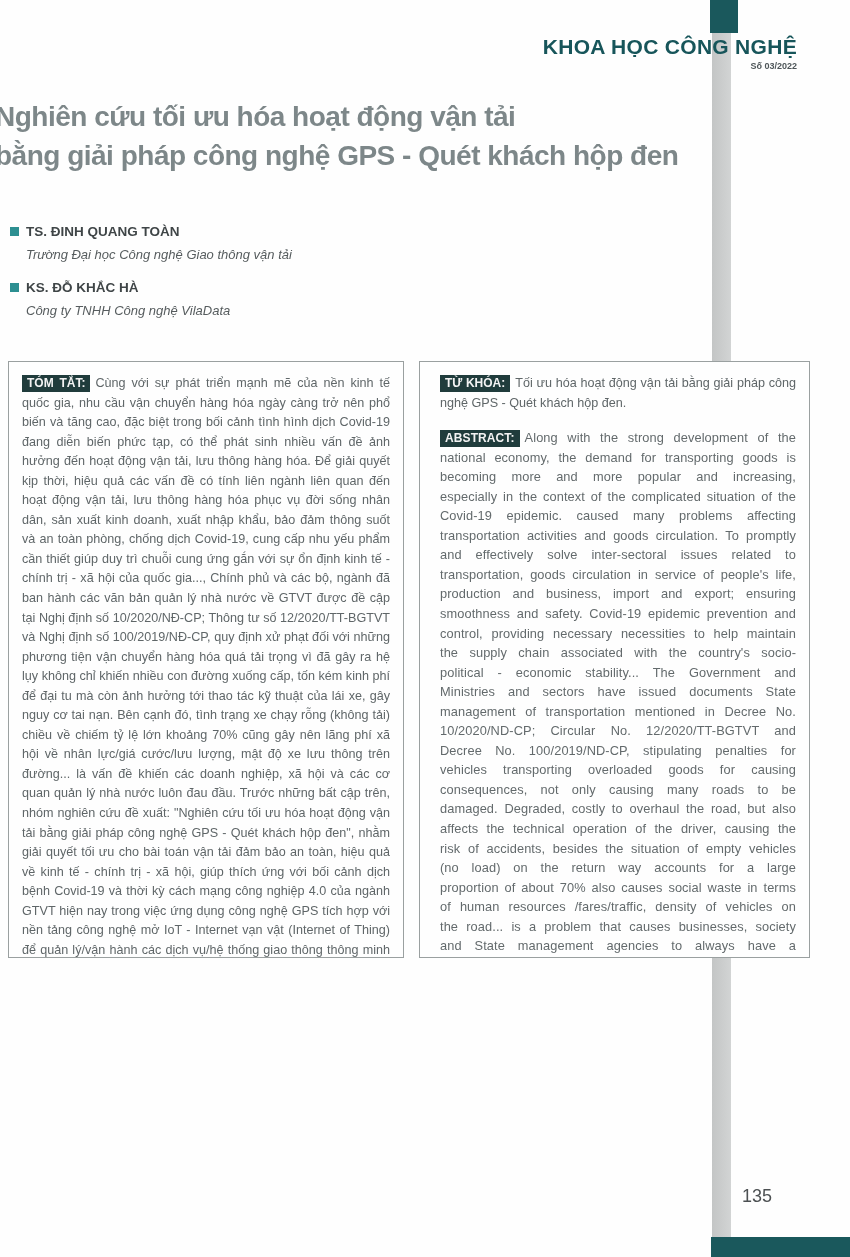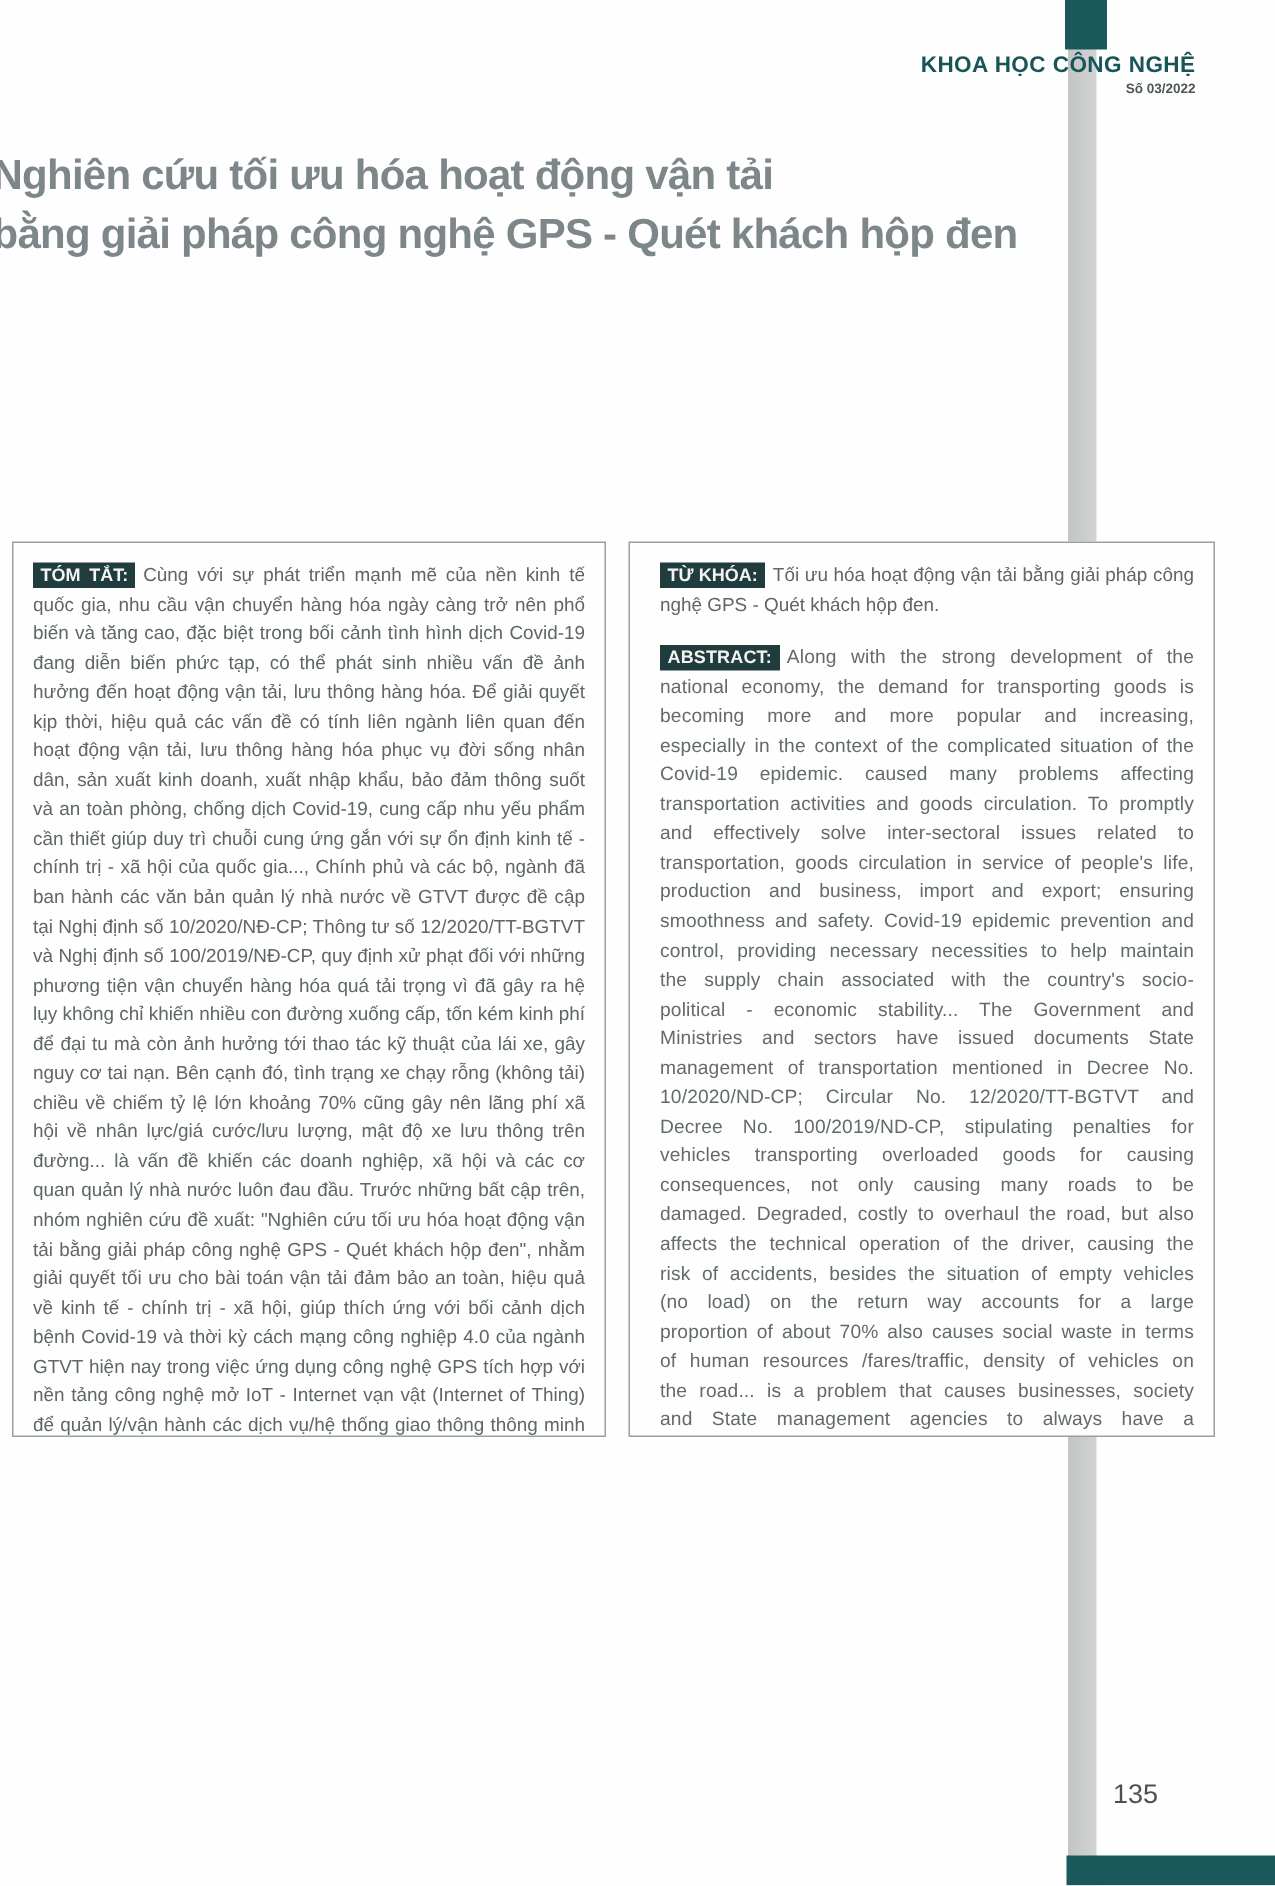--- a/index.html
+++ b/index.html
@@ -12,21 +12,21 @@
   
   .edge-strip { position:absolute; left:712px; top:0; width:19px; height:1257px;
     background:linear-gradient(to right,#c3c5c5,#d2d4d4); z-index:1; }
   .corner-tab { position:absolute; left:710px; top:0; width:28px; height:33px;
     background:#1a585c; z-index:3; }
   .bottom-bar { position:absolute; left:711px; top:1237px; width:139px; height:20px;
     background:#1a585c; z-index:3; }
 
   
   .journal-header { position:absolute; right:53px; top:35px; text-align:right; z-index:4; }
-  .journal-title { font-size:15px; font-weight:bold; color:#17555a; letter-spacing:0.3px; }
+  .journal-title { font-size:21px; font-weight:bold; color:#17555a; letter-spacing:0.3px; }
   .journal-issue { font-size:9px; font-weight:bold; color:#4e5659; margin-top:2px;text-align:right; }
 
   
   .article-title { position:absolute; left:-5px; top:97px; z-index:2;
     font-size:28px; font-weight:bold; color:#7d8789; line-height:39px; letter-spacing:-0.5px;
     white-space:nowrap; }
 
   
   .authors { position:absolute; left:10px; top:222px; z-index:2; }
   .author-name { font-size:13.5px; font-weight:bold; color:#3f4547; line-height:20px; margin-bottom:3px; }
@@ -61,20 +61,30 @@
   <div class="journal-header">
     <div class="journal-title">KHOA HỌC CÔNG NGHỆ</div>
     <div class="journal-issue">Số 03/2022</div>
   </div>
 
   <div class="article-title">
     <div>Nghiên cứu tối ưu hóa hoạt động vận tải</div>
     <div>bằng giải pháp công nghệ GPS - Quét khách hộp đen</div>
   </div>
 
+  <div class="authors">
+    <div class="author-name">
+      <span class="bullet"></span><span>TS. ĐINH QUANG TOÀN</span>
+    </div>
+    <div class="author-affil">Trường Đại học Công nghệ Giao thông vận tải</div>
+    <div class="author-name">
+      <span class="bullet"></span><span>KS. ĐỖ KHẮC HÀ</span>
+    </div>
+    <div class="author-affil">Công ty TNHH Công nghệ VilaData</div>
+  </div>
 
   <div class="box box-left">
     <p class="body-vi">
       <span class="sec-label">TÓM TẮT:</span><span>Cùng với sự phát triển mạnh mẽ của nền kinh tế quốc gia, nhu cầu vận chuyển hàng hóa ngày càng trở nên phổ biến và tăng cao, đặc biệt trong bối cảnh tình hình dịch Covid-19 đang diễn biến phức tạp, có thể phát sinh nhiều vấn đề ảnh hưởng đến hoạt động vận tải, lưu thông hàng hóa. Để giải quyết kịp thời, hiệu quả các vấn đề có tính liên ngành liên quan đến hoạt động vận tải, lưu thông hàng hóa phục vụ đời sống nhân dân, sản xuất kinh doanh, xuất nhập khẩu, bảo đảm thông suốt và an toàn phòng, chống dịch Covid-19, cung cấp nhu yếu phẩm cần thiết giúp duy trì chuỗi cung ứng gắn với sự ổn định kinh tế - chính trị - xã hội của quốc gia..., Chính phủ và các bộ, ngành đã ban hành các văn bản quản lý nhà nước về GTVT được đề cập tại Nghị định số 10/2020/NĐ-CP; Thông tư số 12/2020/TT-BGTVT và Nghị định số 100/2019/NĐ-CP, quy định xử phạt đối với những phương tiện vận chuyển hàng hóa quá tải trọng vì đã gây ra hệ lụy không chỉ khiến nhiều con đường xuống cấp, tốn kém kinh phí để đại tu mà còn ảnh hưởng tới thao tác kỹ thuật của lái xe, gây nguy cơ tai nạn. Bên cạnh đó, tình trạng xe chạy rỗng (không tải) chiều về chiếm tỷ lệ lớn khoảng 70% cũng gây nên lãng phí xã hội về nhân lực/giá cước/lưu lượng, mật độ xe lưu thông trên đường... là vấn đề khiến các doanh nghiệp, xã hội và các cơ quan quản lý nhà nước luôn đau đầu. Trước những bất cập trên, nhóm nghiên cứu đề xuất: "Nghiên cứu tối ưu hóa hoạt động vận tải bằng giải pháp công nghệ GPS - Quét khách hộp đen", nhằm giải quyết tối ưu cho bài toán vận tải đảm bảo an toàn, hiệu quả về kinh tế - chính trị - xã hội, giúp thích ứng với bối cảnh dịch bệnh Covid-19 và thời kỳ cách mạng công nghiệp 4.0 của ngành GTVT hiện nay trong việc ứng dụng công nghệ GPS tích hợp với nền tảng công nghệ mở IoT - Internet vạn vật (Internet of Thing) để quản lý/vận hành các dịch vụ/hệ thống giao thông thông minh là xu hướng phổ biến hiện nay trên toàn cầu; AI - Trí tuệ nhân tạo (Artificial Intelligence) để quản lý, điều hành giao thông, bảo trì hệ thống công trình giao thông; thu thập thông tin, giám sát và phát hiện tự động các bất cập, hư hỏng hệ thống công trình giao thông xảy ra trong quá trình khai thác sử dụng giúp tối ưu hóa trong ngành GTVT.</span>
     </p>
   </div>
 
   <div class="box box-right">
     <p class="body-vi keywords">
       <span class="sec-label">TỪ KHÓA:</span><span>Tối ưu hóa hoạt động vận tải bằng giải pháp công nghệ GPS - Quét khách hộp đen.</span>

